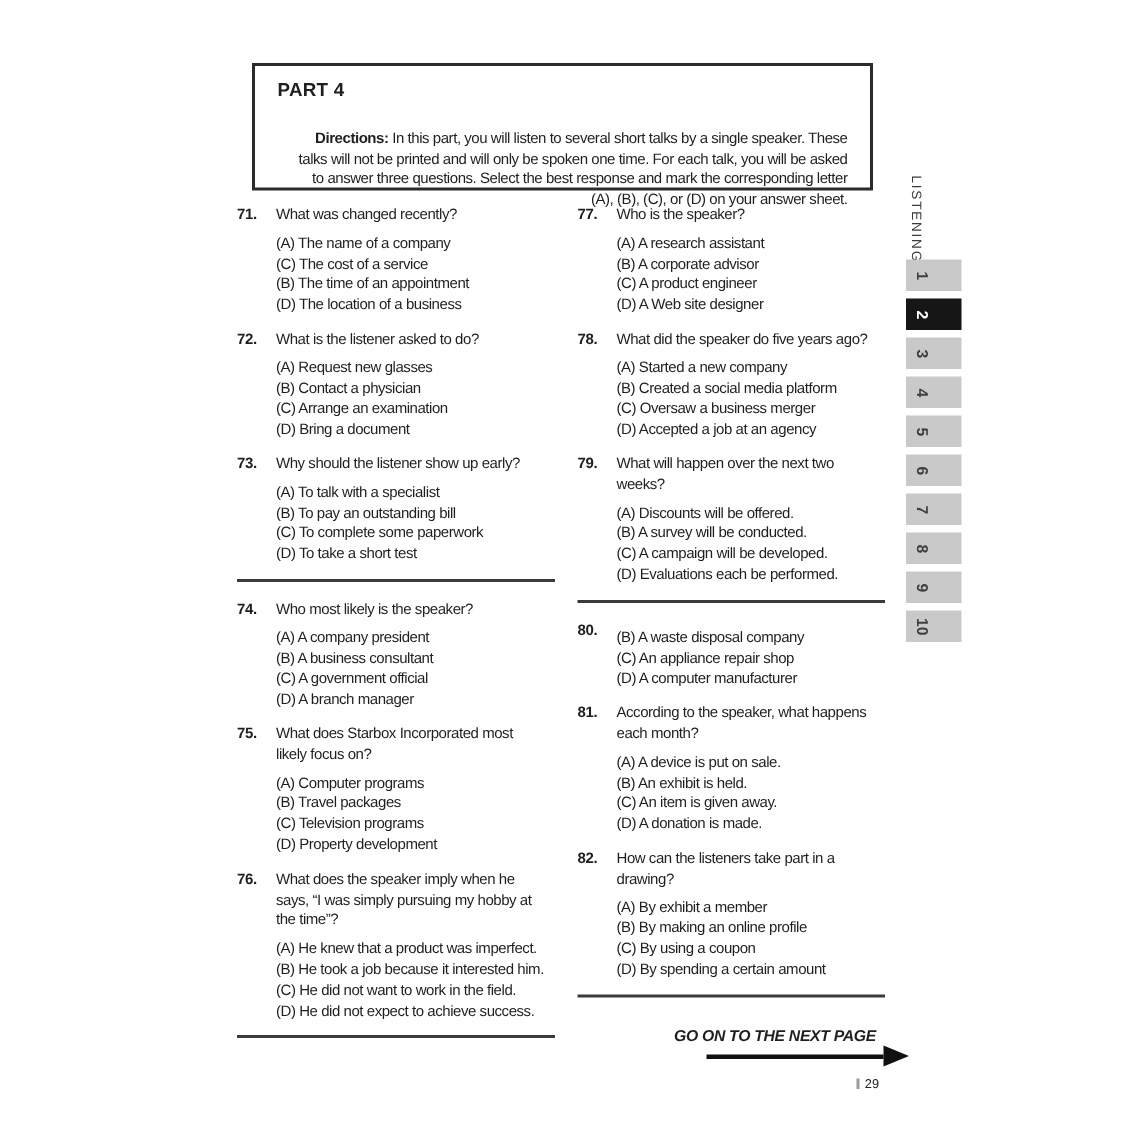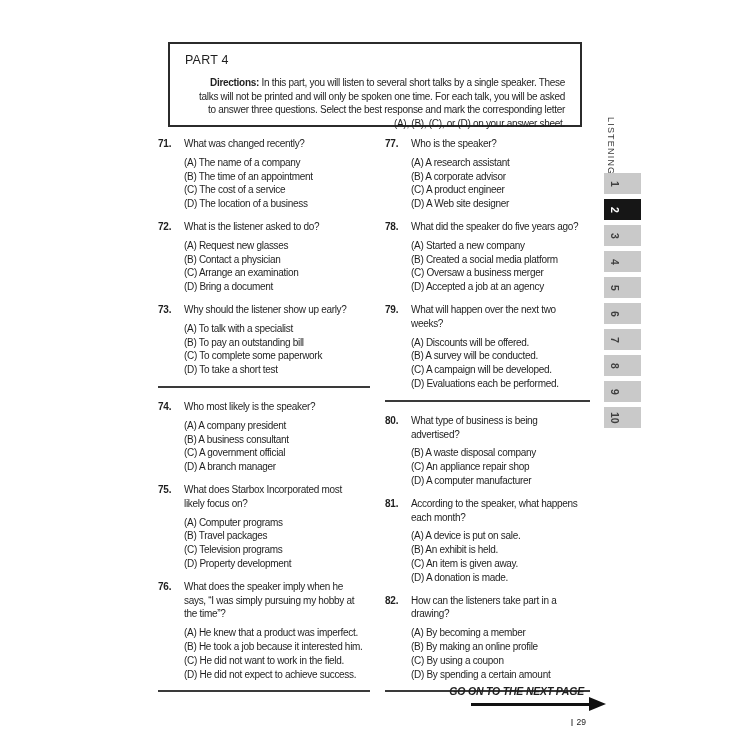--- a/index.html
+++ b/index.html
@@ -5,21 +5,21 @@
   html,body{margin:0;padding:0;background:#fff;}
   .page{
     position:relative;width:750px;height:750px;background:#ffffff;overflow:hidden;
     font-family:"Liberation Sans",sans-serif;color:#1f1f1f;
   }
   
   .directions-box{
     position:absolute;left:168px;top:42px;width:414px;height:85px;
     border:2px solid #2b2b2b;box-sizing:border-box;padding:9px 15px 8px 15px;
   }
-  .part-title{font-size:12.5px;font-weight:normal;letter-spacing:.2px;margin-bottom:9px;}
+  .part-title{font-size:12.5px;font-weight:bold;letter-spacing:.2px;margin-bottom:19px;}
   .dir-line{font-size:10px;line-height:13.6px;letter-spacing:-.3px;white-space:nowrap;text-align:right;}
   .dir-label{font-weight:bold;}
   
   .col{position:absolute;top:137px;}
   .col-left{left:158px;width:212px;}
   .col-right{left:385px;width:205px;}
   .qblock{display:flex;margin-bottom:9px;}
   .qnum{width:26px;flex:0 0 26px;font-size:10px;font-weight:bold;line-height:13.8px;letter-spacing:-.2px;}
   .qbody{flex:1;}
   .qtext{font-size:10px;line-height:13.8px;letter-spacing:-.3px;}
@@ -67,22 +67,22 @@
 
   <div class="col col-left" id="col-left">
       <div class="qblock">
         <div class="qnum">71.</div>
         <div class="qbody">
           <div class="qtext">
             <div>What was changed recently?</div>
           </div>
           <div class="qopts">
             <div class="qopt">(A) The name of a company</div>
+            <div class="qopt">(C) The cost of a service</div>
             <div class="qopt">(B) The time of an appointment</div>
-            <div class="qopt">(C) The cost of a service</div>
             <div class="qopt">(D) The location of a business</div>
           </div>
         </div>
       </div>
       <div class="qblock">
         <div class="qnum">72.</div>
         <div class="qbody">
           <div class="qtext">
             <div>What is the listener asked to do?</div>
           </div>
@@ -197,24 +197,20 @@
             <div class="qopt">(B) A survey will be conducted.</div>
             <div class="qopt">(C) A campaign will be developed.</div>
             <div class="qopt">(D) Evaluations each be performed.</div>
           </div>
         </div>
       </div>
       <div class="qdivider"></div>
       <div class="qblock">
         <div class="qnum">80.</div>
         <div class="qbody">
-          <div class="qtext">
-            <div>What type of business is being</div>
-            <div>advertised?</div>
-          </div>
           <div class="qopts">
             <div class="qopt">(B) A waste disposal company</div>
             <div class="qopt">(C) An appliance repair shop</div>
             <div class="qopt">(D) A computer manufacturer</div>
           </div>
         </div>
       </div>
       <div class="qblock">
         <div class="qnum">81.</div>
         <div class="qbody">
@@ -231,21 +227,21 @@
         </div>
       </div>
       <div class="qblock">
         <div class="qnum">82.</div>
         <div class="qbody">
           <div class="qtext">
             <div>How can the listeners take part in a</div>
             <div>drawing?</div>
           </div>
           <div class="qopts">
-            <div class="qopt">(A) By becoming a member</div>
+            <div class="qopt">(A) By exhibit a member</div>
             <div class="qopt">(B) By making an online profile</div>
             <div class="qopt">(C) By using a coupon</div>
             <div class="qopt">(D) By spending a certain amount</div>
           </div>
         </div>
       </div>
       <div class="qdivider"></div>
     </div>
 
   <div class="listening-label">LISTENING</div>

